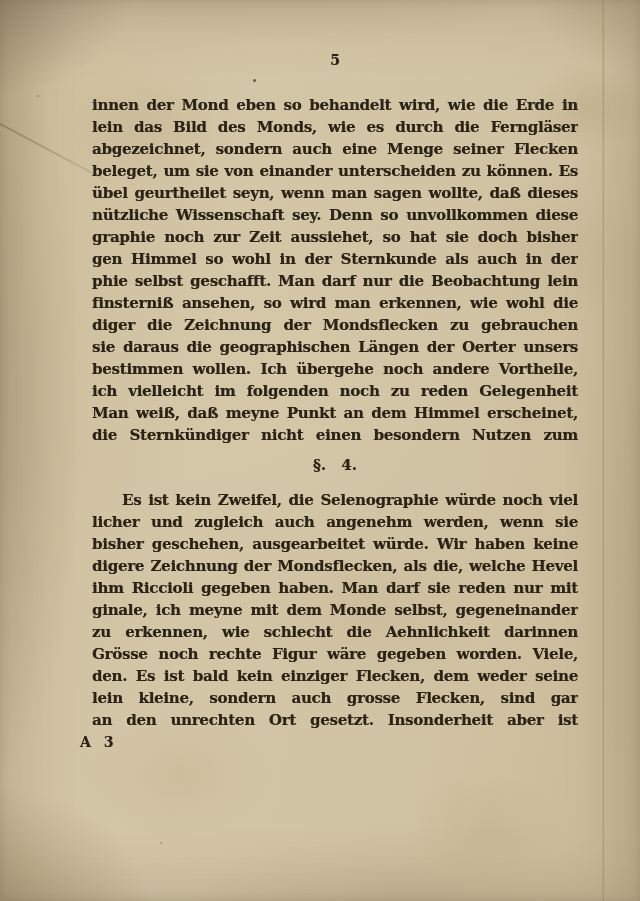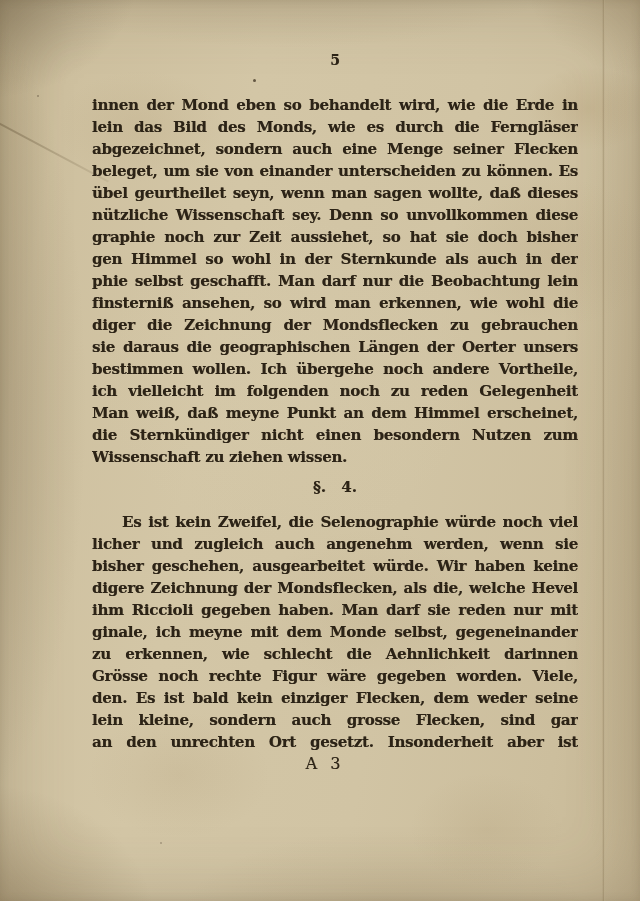--- a/index.html
+++ b/index.html
@@ -98,23 +98,23 @@
     margin: 8px 0 13px 0;
     text-align: center;
     font-size: 15px;
     font-weight: 700;
     word-spacing: 10px;
   }
 
   .signature {
     height: 22px;
     line-height: 22px;
-    text-align: center;
-    font-size: 16px;
-    font-weight: 400;
+    text-align: left;
+    font-size: 14px;
+    font-weight: 700;
     word-spacing: 8px;
     transform: translateX(-12px);
   }
 </style>
 </head>
 <body>
 
 <div class="scan">
 
   <div class="page-edge-line"></div>
@@ -138,21 +138,20 @@
       <div class="line">graphie noch zur Zeit aussiehet, so hat sie doch bisher nicht gerin-</div>
       <div class="line">gen Himmel so wohl in der Sternkunde als auch in der Geogra-</div>
       <div class="line">phie selbst geschafft. Man darf nur die Beobachtung lein Mond-</div>
       <div class="line">finsterniß ansehen, so wird man erkennen, wie wohl die Sternkün-</div>
       <div class="line">diger die Zeichnung der Mondsflecken zu gebrauchen wissen, wenn</div>
       <div class="line">sie daraus die geographischen Längen der Oerter unsers Erdbodens</div>
       <div class="line">bestimmen wollen. Ich übergehe noch andere Vortheile, davon</div>
       <div class="line">ich vielleicht im folgenden noch zu reden Gelegenheit haben werde.</div>
       <div class="line">Man weiß, daß meyne Punkt an dem Himmel erscheinet, davon</div>
       <div class="line">die Sternkündiger nicht einen besondern Nutzen zum Besten ihrer</div>
-      <div class="line line-end">Wissenschaft zu ziehen wissen.</div>
     </div>
 
     <div class="heading">§. 4.</div>
 
     <div>
       <div class="line indent">Es ist kein Zweifel, die Selenographie würde noch viel nütz-</div>
       <div class="line">licher und zugleich auch angenehm werden, wenn sie besser als es</div>
       <div class="line">bisher geschehen, ausgearbeitet würde. Wir haben keine vollstän-</div>
       <div class="line">digere Zeichnung der Mondsflecken, als die, welche Hevel und nach</div>
       <div class="line">ihm Riccioli gegeben haben. Man darf sie reden nur mit dem Ori-</div>

